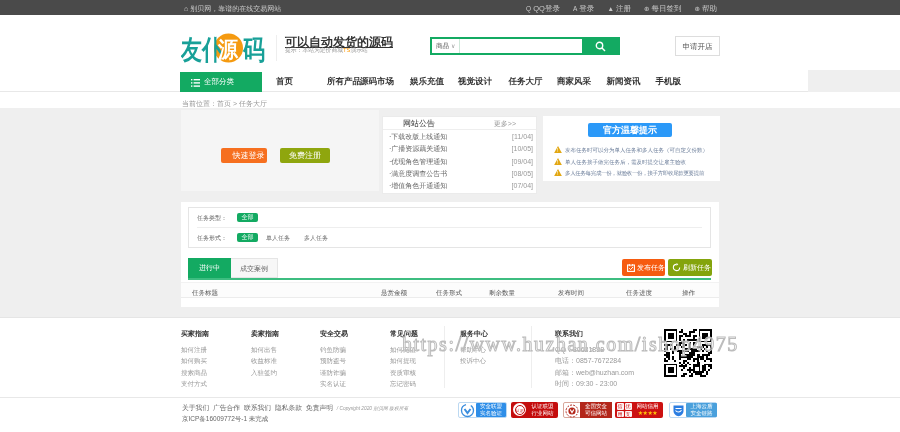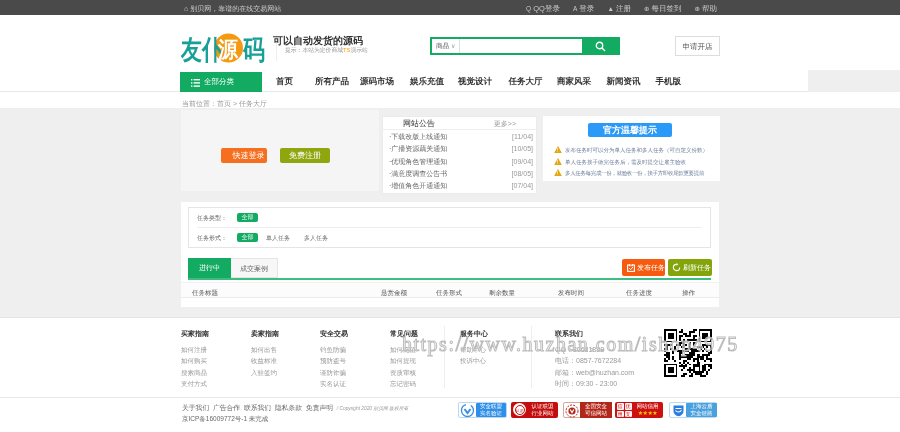--- a/index.html
+++ b/index.html
@@ -78,21 +78,21 @@
   </div>
   <div class="abs" id="header">
     <svg class="abs" style="left:181px;top:16px;" width="92" height="33" viewBox="0 0 92 32">
       <circle cx="47.5" cy="16.5" r="14.5" fill="#f59a10"></circle>
       <text x="0" y="27" font-size="27" font-weight="bold" fill="#18a098" font-family="Liberation Sans" textLength="21" lengthAdjust="spacingAndGlyphs">友</text>
       <text x="21" y="27" font-size="27" font-weight="bold" fill="#18a098" font-family="Liberation Sans" textLength="20" lengthAdjust="spacingAndGlyphs">仆</text>
       <text x="37" y="25.5" font-size="22" font-weight="bold" fill="#fff" font-family="Liberation Sans" textLength="20" lengthAdjust="spacingAndGlyphs">源</text>
       <text x="62" y="27" font-size="27" font-weight="bold" fill="#18a098" font-family="Liberation Sans" textLength="22" lengthAdjust="spacingAndGlyphs">码</text>
     </svg>
     <div class="abs" style="left:276px;top:20px;width:1px;height:26px;background:#eee;"></div>
-    <div class="abs" style="left:273px;top:19px;font-size:10px;font-weight:bold;color:#333;">可以自动发货的源码</div>
+    <div class="abs" style="left:285px;top:19px;font-size:12px;font-weight:bold;color:#333;text-decoration:underline;">可以自动发货的源码</div>
     <div class="abs" style="left:285px;top:31px;font-size:5.8px;color:#999;">提示：本站为定价商城<span style="color:#f90;">TS</span>演示站</div>
     <div class="abs" style="left:430px;top:22px;width:190px;height:18px;border:2px solid #13aa62;background:#fff;">
       <span style="position:absolute;left:4px;top:3px;font-size:6.5px;color:#555;">商品</span>
         <span style="position:absolute;left:19px;top:3px;font-size:6px;color:#999;">∨</span>
         <span style="position:absolute;left:27px;top:0;width:1px;height:14px;background:#cfe8da;"></span>
     </div>
     <div class="abs" style="left:582px;top:22px;width:38px;height:18px;background:#13aa62;">
       <svg style="position:absolute;left:13px;top:3.5px;" width="11" height="11" viewBox="0 0 11 11">
           <circle cx="4.5" cy="4.5" r="3.2" fill="none" stroke="#fff" stroke-width="1.4"></circle>
           <line x1="7" y1="7" x2="10" y2="10" stroke="#fff" stroke-width="1.4"></line>
@@ -109,21 +109,21 @@
             <rect x="0" y="3.2" width="1.4" height="1.4"></rect>
             <rect x="2.6" y="3.2" width="6.4" height="1.4"></rect>
             <rect x="0" y="6.4" width="1.4" height="1.4"></rect>
             <rect x="2.6" y="6.4" width="6.4" height="1.4"></rect>
           </g>
         </svg>
         <span style="position:absolute;left:24px;">全部分类</span>
       </div>
     <div class="navlinks">
       <a style="left:276px;">首页</a>
-        <a style="left:315px;">所有产品</a>
+        <a style="left:327px;">所有产品</a>
         <a style="left:360px;">源码市场</a>
         <a style="left:410px;">娱乐充值</a>
         <a style="left:458px;">视觉设计</a>
         <a style="left:508.5px;">任务大厅</a>
         <a style="left:557px;">商家风采</a>
         <a style="left:606.5px;">新闻资讯</a>
         <a style="left:655.5px;">手机版</a>
     </div>
   </div>
   <div class="abs" id="crumb"><span>当前位置：首页 &gt; 任务大厅</span></div>

